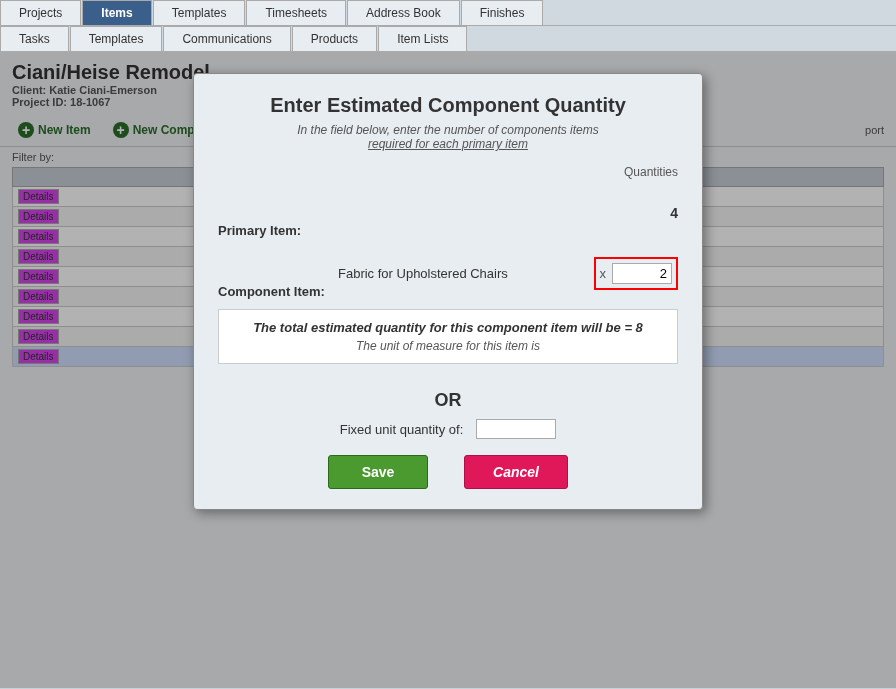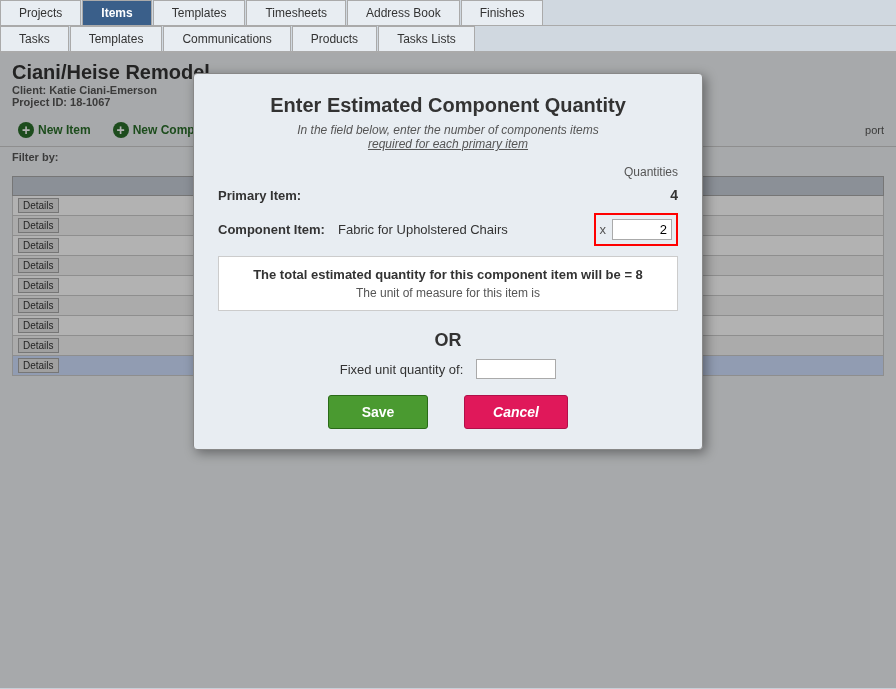--- a/index.html
+++ b/index.html
@@ -107,24 +107,23 @@
 
     
     .table-container {
       padding: 4px 12px;
       flex: 1;
       overflow: hidden;
     }
     .filter-row {
       display: flex;
       gap: 2px;
-      margin-bottom: 13px;
+      margin-bottom: 4px;
       align-items: center;
       padding-left: 0;
-      font-weight: bold;
     }
     .filter-label {
       font-size: 11px;
       color: #555;
       margin-right: 4px;
     }
     .data-table {
       width: 100%;
       border-collapse: collapse;
       font-size: 11px;
@@ -148,21 +147,21 @@
     }
     .data-table tr:nth-child(even) td {
       background: #f5f5f5;
     }
     .data-table tr.highlighted td {
       background: #d0e0ff;
     }
     .btn-details {
       font-size: 10px;
       padding: 1px 4px;
-      background: #e5e5e5;
+      background: #d946ef;
       border: 1px solid #aaa;
       cursor: pointer;
       color: #333;
     }
     .btn-select {
       font-size: 10px;
       padding: 1px 4px;
       background: #e0e0e0;
       border: 1px solid #aaa;
       cursor: pointer;
@@ -209,20 +208,21 @@
       display: flex;
       align-items: center;
       margin-bottom: 10px;
       font-size: 13px;
     }
     .modal-row-label {
       font-weight: bold;
       color: #333;
       width: 120px;
       flex-shrink: 0;
+      margin-top: 36px;
     }
     .modal-row-value {
       color: #333;
       flex: 1;
     }
     .modal-row-qty {
       font-weight: bold;
       font-size: 14px;
       color: #333;
       margin-left: auto;
@@ -244,22 +244,23 @@
       border: 1px solid #aaa;
       width: 60px;
       padding: 2px 4px;
       font-size: 13px;
       text-align: right;
     }
     .modal-calc {
       background: white;
       border: 1px solid #ccc;
       padding: 10px 14px;
-      margin-bottom: 19px;
+      margin-bottom: 26px;
       text-align: center;
+      font-style: italic;
     }
     .modal-calc-text {
       font-size: 13px;
       font-weight: bold;
       color: #333;
       margin-bottom: 4px;
     }
     .modal-calc-sub {
       font-size: 12px;
       color: #555;
@@ -338,21 +339,21 @@
   <div class="nav-tab">Timesheets</div>
   <div class="nav-tab">Address Book</div>
   <div class="nav-tab">Finishes</div>
 </div>
 
 <div class="nav-tabs-bottom">
   <div class="nav-tab2">Tasks</div>
   <div class="nav-tab2">Templates</div>
   <div class="nav-tab2">Communications</div>
   <div class="nav-tab2">Products</div>
-  <div class="nav-tab2">Tasks Lists</div>
+  <div class="nav-tab2">Item Lists</div>
 </div>
 
 <div class="main-area">
 
   <div class="project-header">
     <div class="project-title">Ciani/Heise Remodel</div>
     <div class="project-meta">
       <span>Client:</span>
       <span>Katie Ciani-Emerson</span>
     </div>

